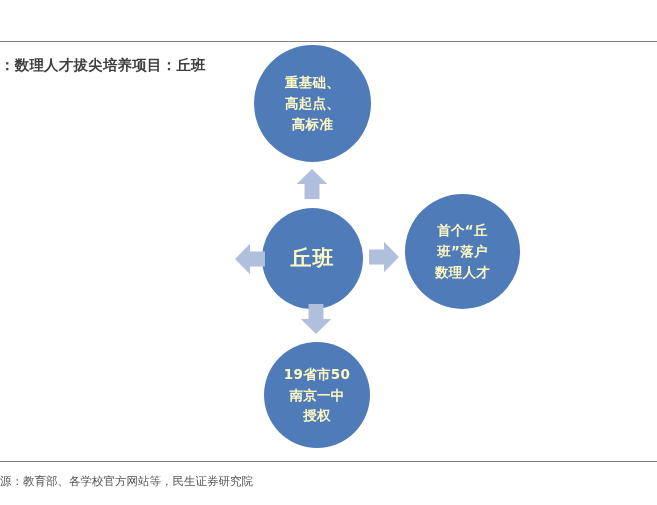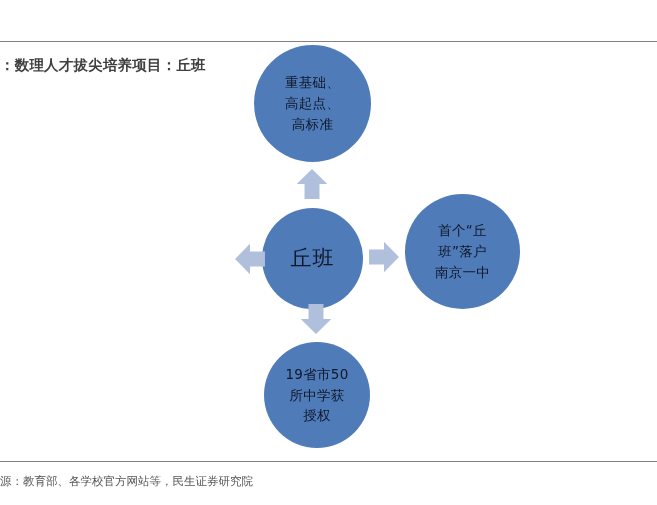--- a/index.html
+++ b/index.html
@@ -69,26 +69,27 @@
     left: 0;
     top: 42px;
     width: 657px;
     height: 419px;
   }
 
   .node {
     position: absolute;
     border-radius: 50%;
     background: #4F7CB8;
-    color: #0f172a;
+    color: #fef9c3;
     display: flex;
     align-items: center;
     justify-content: center;
     text-align: center;
     box-sizing: border-box;
+    font-weight: bold;
   }
   .node-label {
     display: block;
     width: 88%;
     font-size: 13.5px;
     line-height: 1.55;
     letter-spacing: 0.3px;
     white-space: pre-line;
   }
 
@@ -143,26 +144,26 @@
   </div>
 
 
   <div class="node" id="node-center">
     <span class="node-label">丘班</span>
   </div>
 
   <div class="node" id="node-right">
     <span class="node-label">首个“丘
 班”落户
-南京一中</span>
+数理人才</span>
   </div>
 
   <div class="node" id="node-bottom">
     <span class="node-label">19省市50
-所中学获
+南京一中
 授权</span>
   </div>
 
   <div class="arrow" id="arrow-up">
     <svg viewBox="0 0 100 100" xmlns="http://www.w3.org/2000/svg">
       <path d="M50 6 L95 50 L72 50 L72 94 L28 94 L28 50 L5 50 Z"></path>
     </svg>
   </div>
 
   <div class="arrow" id="arrow-down">

